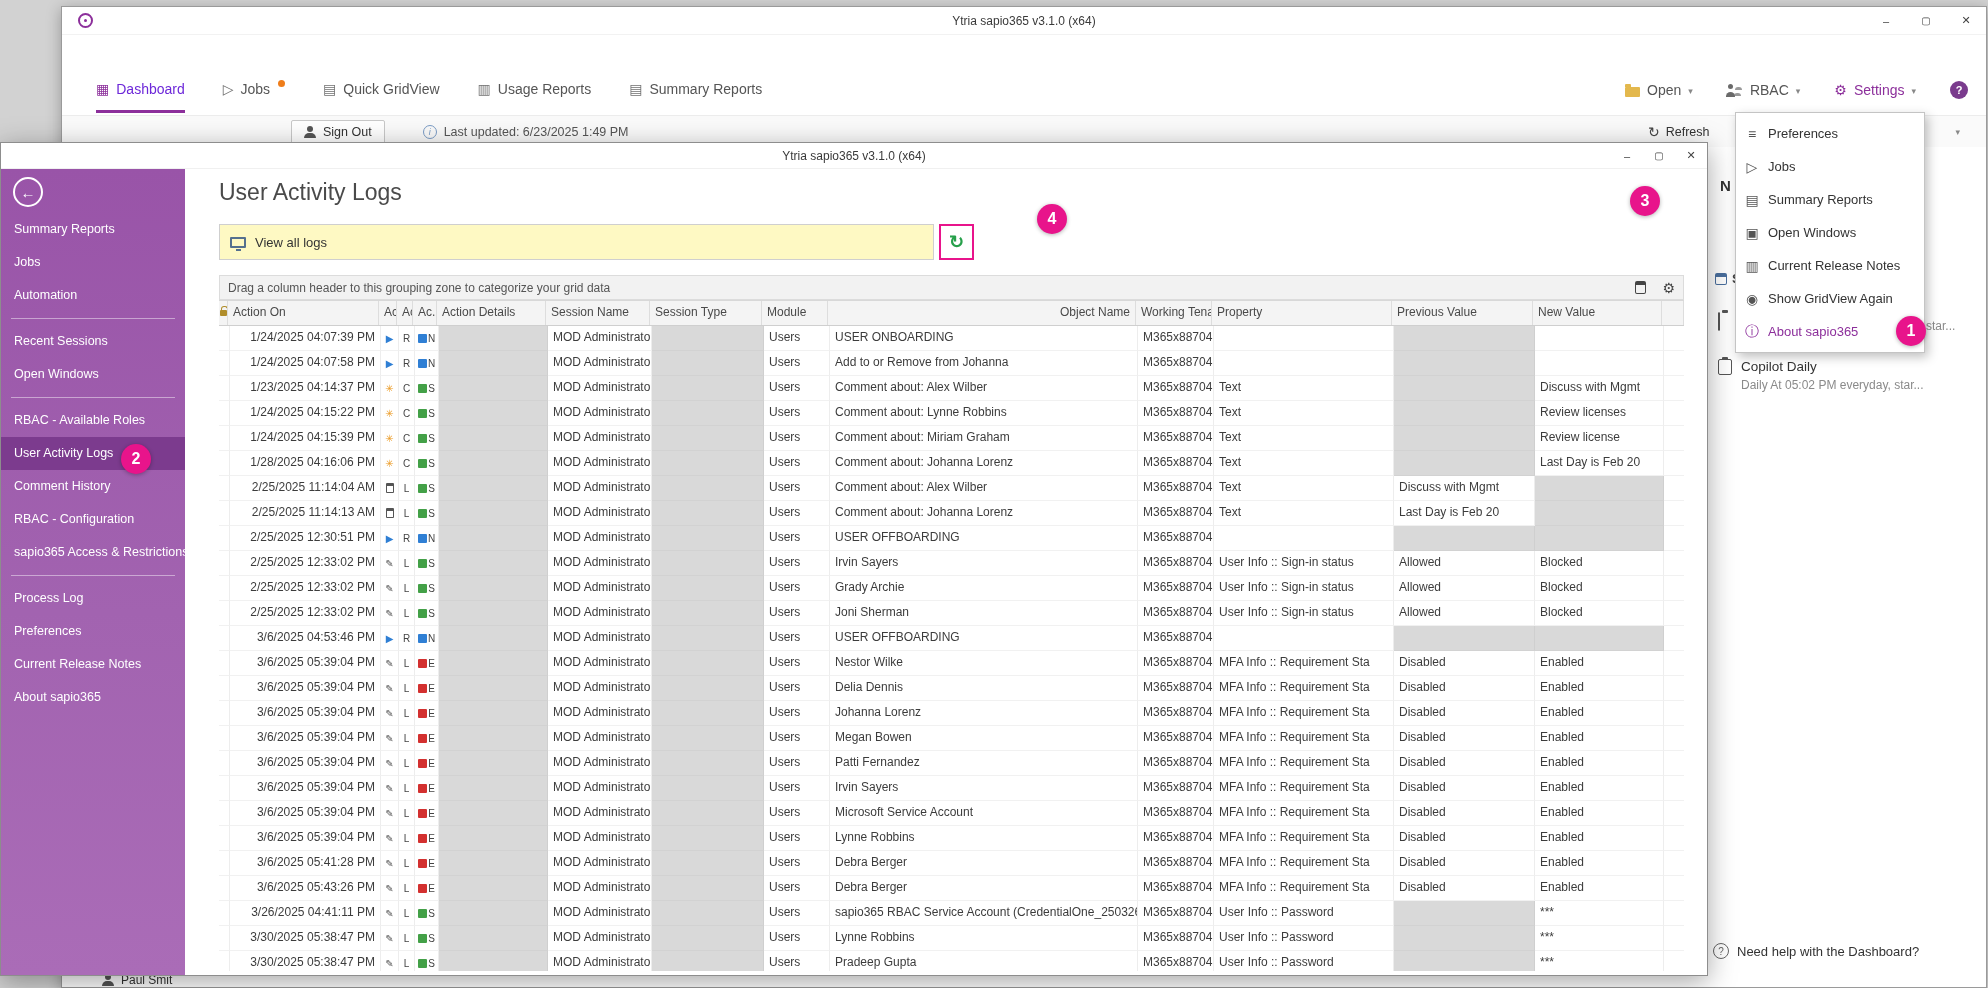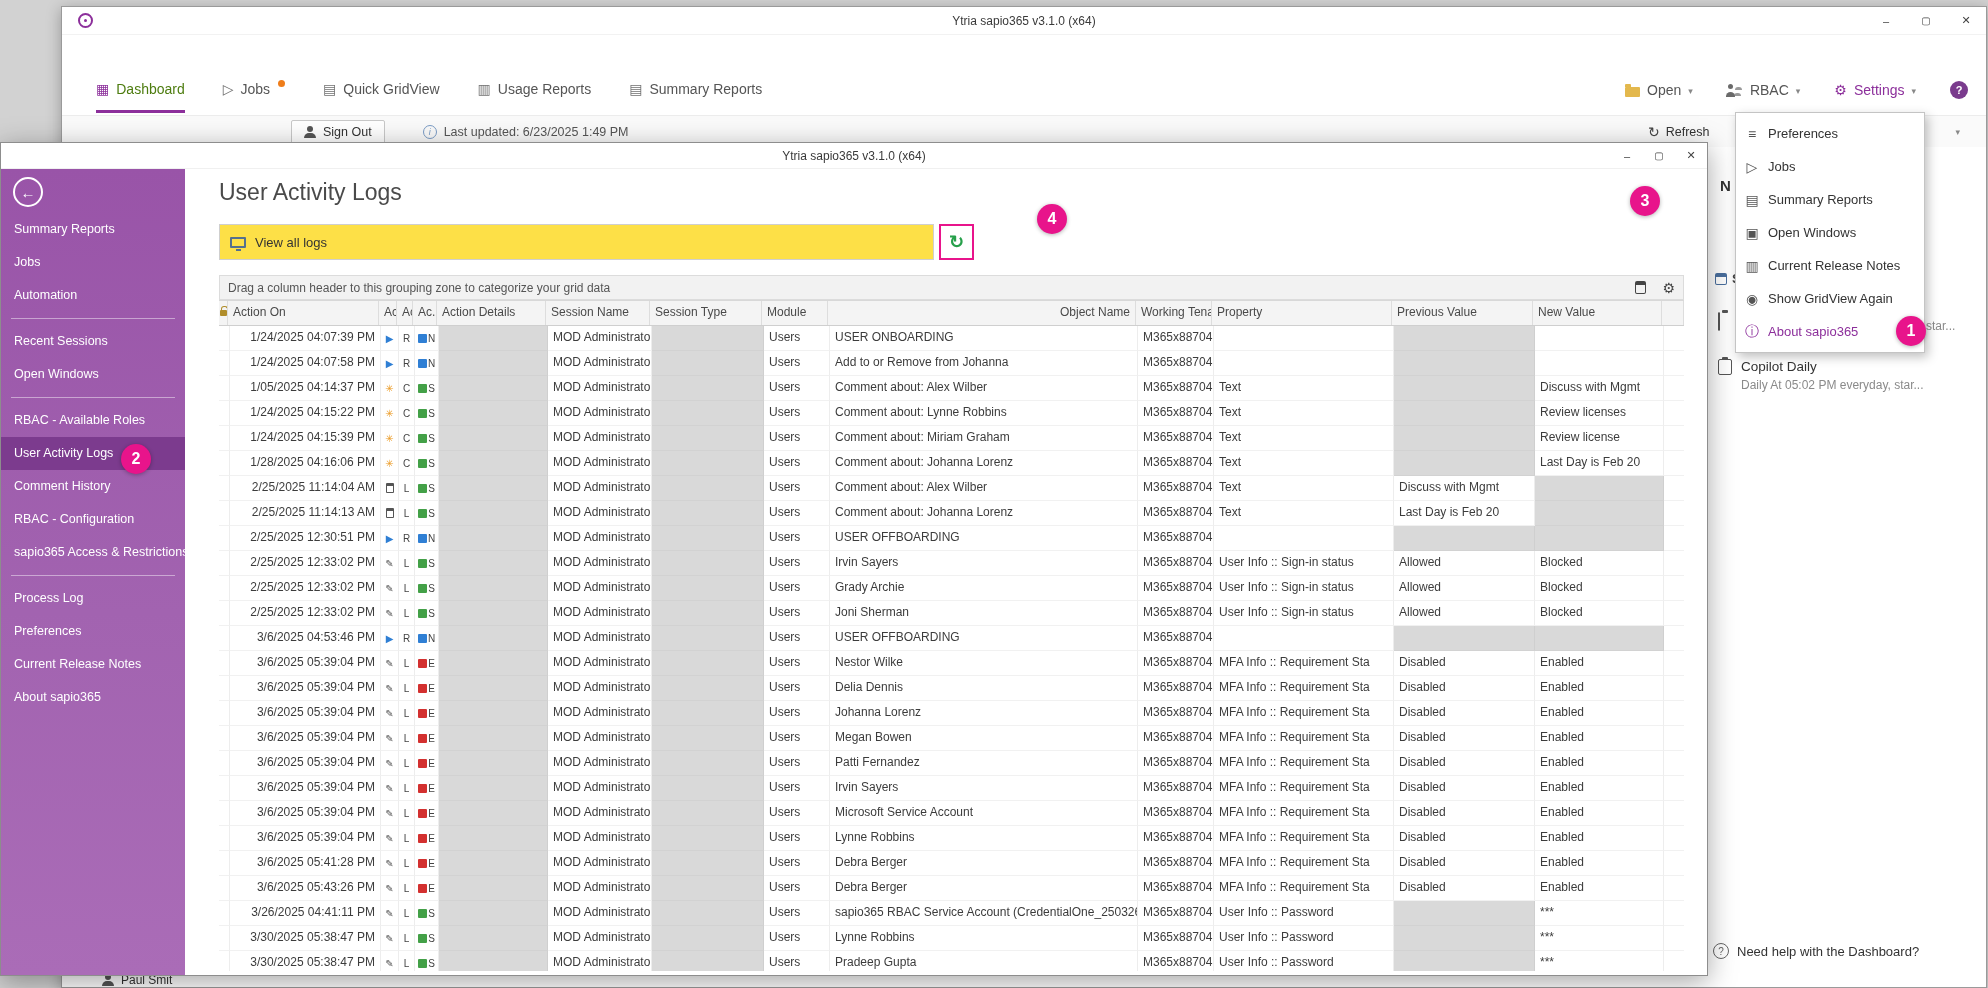--- a/index.html
+++ b/index.html
@@ -16,21 +16,21 @@
   .logo::after{content:'';position:absolute;left:4px;top:4px;width:3px;height:3px;border-radius:50%;background:#8c2f9b}
   .win-controls{margin-left:auto;display:flex;z-index:1}
   .win-btn{width:40px;height:26px;display:flex;align-items:center;justify-content:center;font-size:11px;color:#444}
   .g-min::before{content:'–'} .g-max::before{content:'▢';font-size:10px} .g-close::before{content:'✕'}
 
   
   .toolbar{position:absolute;top:60px;left:0;right:0;height:46px;display:flex;align-items:center;padding:0 18px 0 34px}
   .tab{display:flex;align-items:center;gap:7px;height:100%;border-bottom:3px solid transparent;
        color:#555;font-size:14px;margin-right:38px;white-space:nowrap}
   .ticon{font-size:14px;color:#707070;line-height:1}
-  .tab.active{color:#4d7c0f;border-bottom-color:#8c2f9b}
+  .tab.active{color:#6d28d9;border-bottom-color:#8c2f9b}
   .tab.active .ticon{color:#8c2f9b}
   .i-dashboard::before{content:'▦'} .i-play::before{content:'▷'} .i-grid::before{content:'▤'}
   .i-usage::before{content:'▥'} .i-summary::before{content:'▤'} .i-gear::before{content:'⚙'}
   .i-refresh::before{content:'↻'}
   .dot{width:7px;height:7px;border-radius:50%;background:#ef7d1a;margin:0 0 10px 1px}
   .tb-right{margin-left:auto;display:flex;align-items:center;gap:34px}
   .tb-menu{display:flex;align-items:center;gap:7px;font-size:14px;color:#555;white-space:nowrap}
   .tb-menu.active{color:#8c2f9b}
   .tb-menu.active .ticon{color:#8c2f9b}
   .chev::before{content:'▾'} .chev{font-size:9px;color:#888;line-height:1;margin-top:2px}
@@ -82,21 +82,21 @@
   .ov-side{width:184px;flex-shrink:0;background:linear-gradient(180deg,#9954a8 0%,#a263b0 55%,#aa6cb7 100%);color:#fff;overflow:hidden}
   .back-btn{width:30px;height:30px;border:2px solid #fff;border-radius:50%;margin:8px 0 6px 12px;
             display:flex;align-items:center;justify-content:center;color:#fff;font-size:15px}
   .back-arrow::before{content:'←'}
   .sb-item{height:33px;line-height:33px;padding-left:13px;font-size:12.5px;white-space:nowrap;overflow:hidden;color:#fff}
   .sb-item.active{background:#7c3b8e}
   .sb-divider{height:1px;background:rgba(255,255,255,.45);margin:6px 10px}
   .ov-content{position:relative;flex:1;background:#fff;overflow:hidden}
   .page-title{position:absolute;left:34px;top:10px;font-size:23px;font-weight:400;color:#4a4a4a}
   .btn-row{position:absolute;left:34px;top:55px;display:flex}
-  .vbtn{height:36px;display:flex;align-items:center;gap:9px;font-size:13px;color:#333;border:1px solid #cfcfcf;background:#fde047;padding-left:10px}
+  .vbtn{height:36px;display:flex;align-items:center;gap:9px;font-size:13px;color:#333;border:1px solid #cfcfcf;background:#fef9c3;padding-left:10px}
   .vbtn.local{width:705px;background:#e9d6f0;border-color:#d4b8de;margin-right:10px}
   .vbtn.all{width:715px}
   .mon{position:relative;width:16px;height:11px;border:2px solid #7a3b8d;border-radius:1px;flex-shrink:0}
   .mon::after{content:'';position:absolute;left:4px;bottom:-5px;width:5px;height:2px;background:#7a3b8d}
   .mon.blue{border-color:#55708e}.mon.blue::after{background:#55708e}
   .refresh-box{width:35px;height:36px;margin-left:5px;border:2px solid #e8148b;background:#fff;
                display:flex;align-items:center;justify-content:center}
   .refresh-glyph{color:#27a04b;font-size:18px;font-weight:bold;line-height:1}
   .group-bar{position:absolute;left:34px;top:106px;width:1465px;height:25px;background:#f2f2f2;border:1px solid #dcdcdc;
              display:flex;align-items:center;padding:0 8px;font-size:12px;color:#555}
@@ -345,21 +345,21 @@
             <div class="cell" style="width: 66px;">Users</div>
             <div class="cell" style="width: 308px;">Add to or Remove from Johanna</div>
             <div class="cell" style="width: 76px;">M365x88704954.onm</div>
             <div class="cell" style="width: 180px;"></div>
             <div class="cell grayc" style="width: 141px;"></div>
             <div class="cell" style="width: 129px;"></div>
             <div class="cell" style="width: 22px;"></div>
           </div>
           <div class="grid-row">
             <div class="cell" style="width: 9px;"></div>
-            <div class="cell date" style="width: 151px;">1/05/2025 04:14:37 PM</div>
+            <div class="cell date" style="width: 151px;">1/23/2025 04:14:37 PM</div>
             <div class="cell ic" style="width: 18px;">
               <span style="color: rgb(235, 156, 40);">✳</span>
             </div>
             <div class="cell ic" style="width: 16px;">C</div>
             <div class="cell ic" style="width: 24px;">
               <span class="chip" style="background: rgb(67, 160, 71);"></span>
               <span>S</span>
             </div>
             <div class="cell grayc" style="width: 109px;"></div>
             <div class="cell" style="width: 104px;">MOD Administrator</div>

